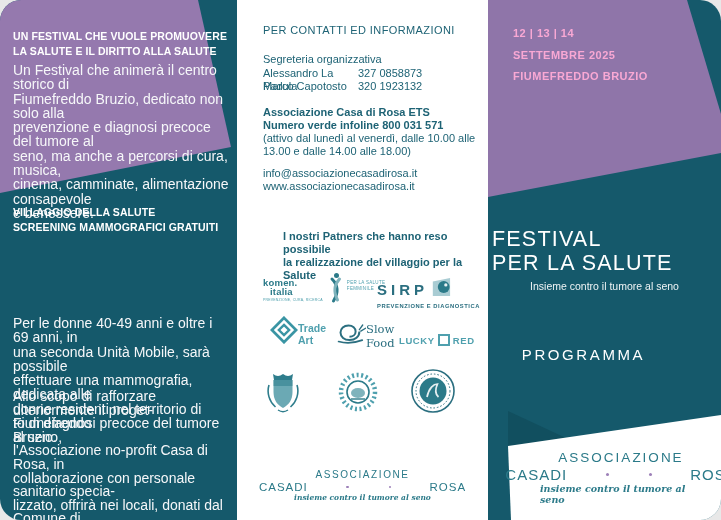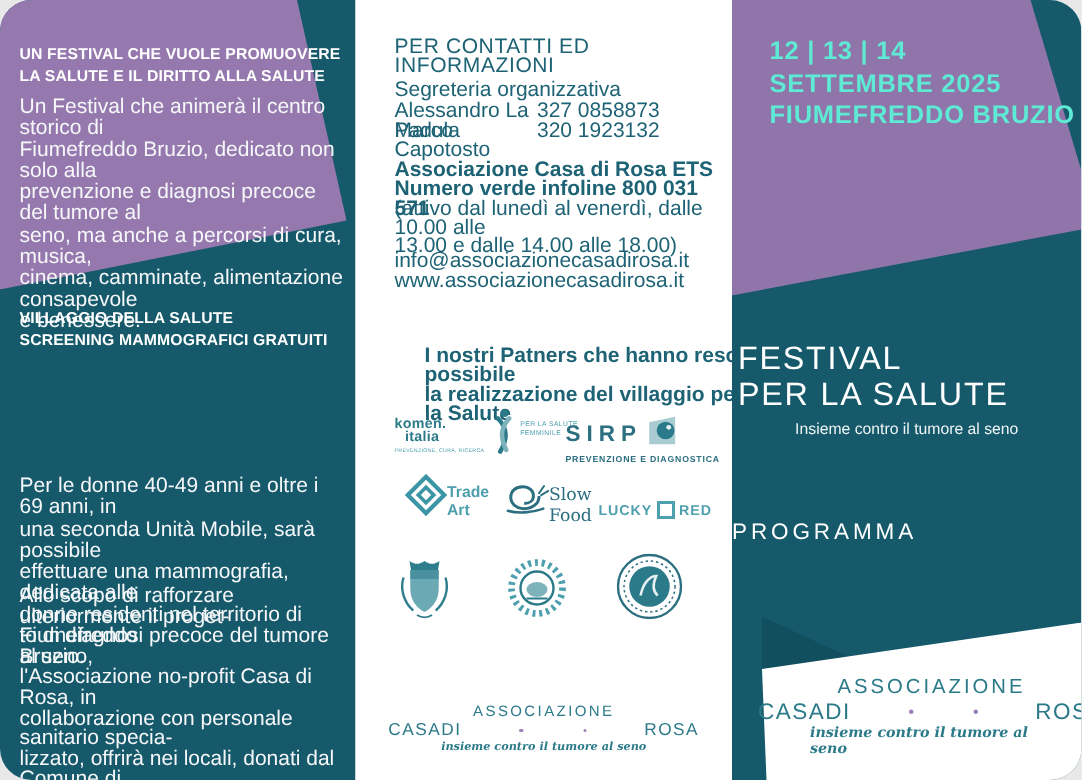--- a/index.html
+++ b/index.html
@@ -12,21 +12,21 @@
   .panel-left{left:0;top:0;width:237px;height:520px;background:#15596B;}
   .purple-left{left:0;top:0;width:237px;height:200px;background:#9579AE;
     clip-path:polygon(0 0,198px 0,231px 147px,0 193px);}
   .lp-text{left:13px;width:218px;color:#F6F7F9;}
   .lp-head{font-size:10.5px;font-weight:bold;line-height:14.6px;letter-spacing:.1px;color:#FFFFFF;}
   .lp-body{font-size:14px;line-height:14.3px;}
   .lp-body.tight{line-height:13.6px;}
 
   
   .panel-mid{left:237px;top:0;width:251px;height:520px;background:#FFFFFF;color:#1E6375;}
-  .mid-text{left:26px;width:215px;font-size:14px;line-height:12.6px;}
+  .mid-text{left:26px;width:215px;font-size:11px;line-height:12.6px;}
   .mid-head{letter-spacing:.4px;}
   .bold{font-weight:bold;}
   .contact-row{display:flex;}
   .contact-name{width:95px;flex:none;}
   .partners-intro{font-weight:bold;line-height:13px;margin-left:20px;}
   .komen{display:flex;align-items:flex-start;}
   .komen-name{font-size:9.5px;font-weight:bold;line-height:9px;letter-spacing:.2px;color:#2B7A89;}
   .komen-sub{font-size:3.5px;letter-spacing:.2px;color:#4FA0AE;margin-top:2px;}
   .komen-tag{font-size:4.5px;line-height:6px;letter-spacing:.3px;color:#4FA0AE;margin:8px 0 0 3px;}
   .sirp-name{font-size:15px;font-weight:bold;letter-spacing:4px;color:#2B6F80;line-height:15px;}
@@ -50,26 +50,26 @@
   .assoc-mid .assoc-tag{font-size:7.5px;margin-top:0;}
   .assoc-right .assoc-l1{font-size:13.5px;letter-spacing:2px;}
   .assoc-right .assoc-l2{font-size:15px;margin-top:1px;}
   .assoc-right .assoc-tag{font-size:9.5px;}
   .assoc-right .assoc-dot{width:3.2px;height:3.2px;}
 
   
   .panel-right{left:488px;top:0;width:233px;height:520px;background:#15596B;}
   .purple-right{left:0;top:0;width:233px;height:200px;background:#8F75A9;
     clip-path:polygon(0 0,199px 0,233px 114px,233px 153px,0 197px);}
-  .rp-dates{left:25px;top:23px;color:#5eead4;font-weight:bold;font-size:17px;
+  .rp-dates{left:25px;top:23px;color:#f9a8d4;font-weight:bold;font-size:11px;
             line-height:21.5px;letter-spacing:.5px;}
   .rp-title{left:4px;top:228px;width:269px;text-align:left;color:#FFFFFF;
             font-size:21.5px;line-height:23.5px;letter-spacing:1.2px;font-weight:400;}
   .rp-subtitle{left:0;top:280px;width:233px;text-align:center;color:#EFF4F5;font-size:10.5px;}
-  .rp-program{left:0;top:346px;width:191px;text-align:left;color:#FFFFFF;
+  .rp-program{left:0;top:346px;width:191px;text-align:center;color:#FFFFFF;
               font-size:15px;letter-spacing:2.6px;font-weight:400;}
   .shadow-wedge{left:0;top:405px;width:233px;height:115px;background:#114F5F;
     clip-path:polygon(20px 42px,78px 33px,20px 6px);}
   .white-fold{left:0;top:405px;width:233px;height:115px;background:#FFFFFF;
     clip-path:polygon(20px 41px,233px 10px,233px 115px,23px 115px);}
   .rp-assoc{left:52px;top:450px;width:162px;}
 </style>
 </head>
 <body>
 

